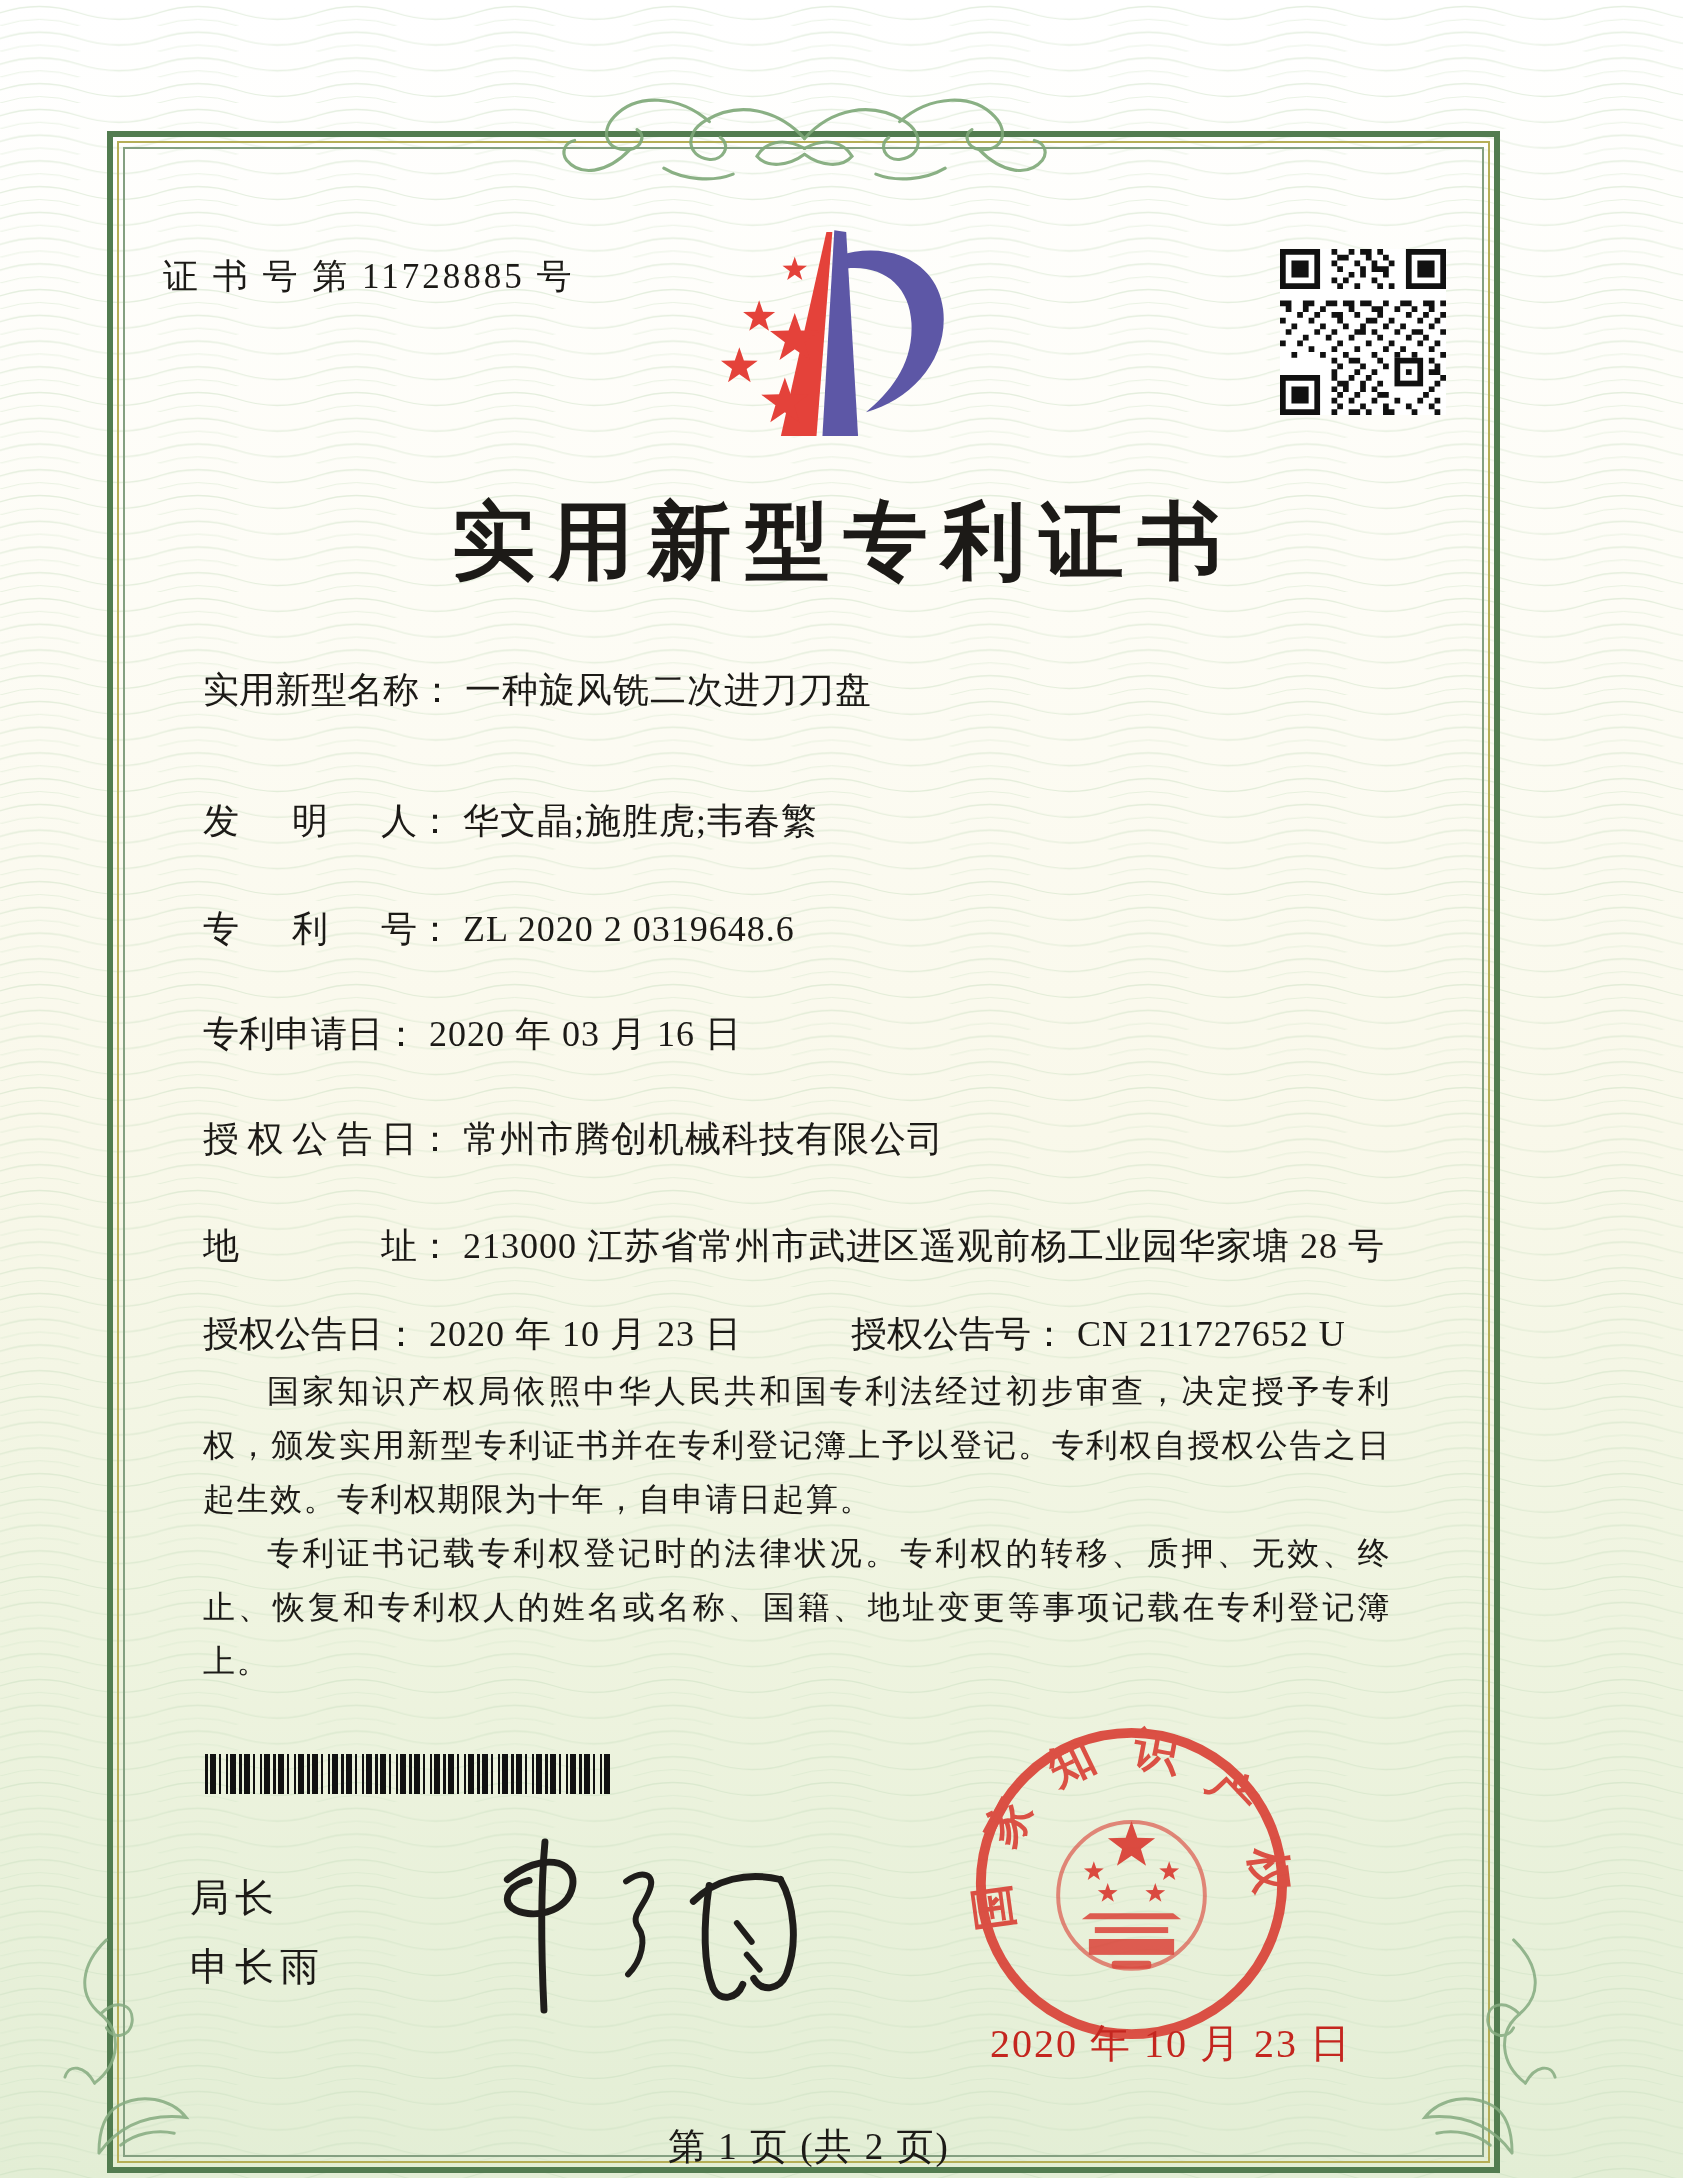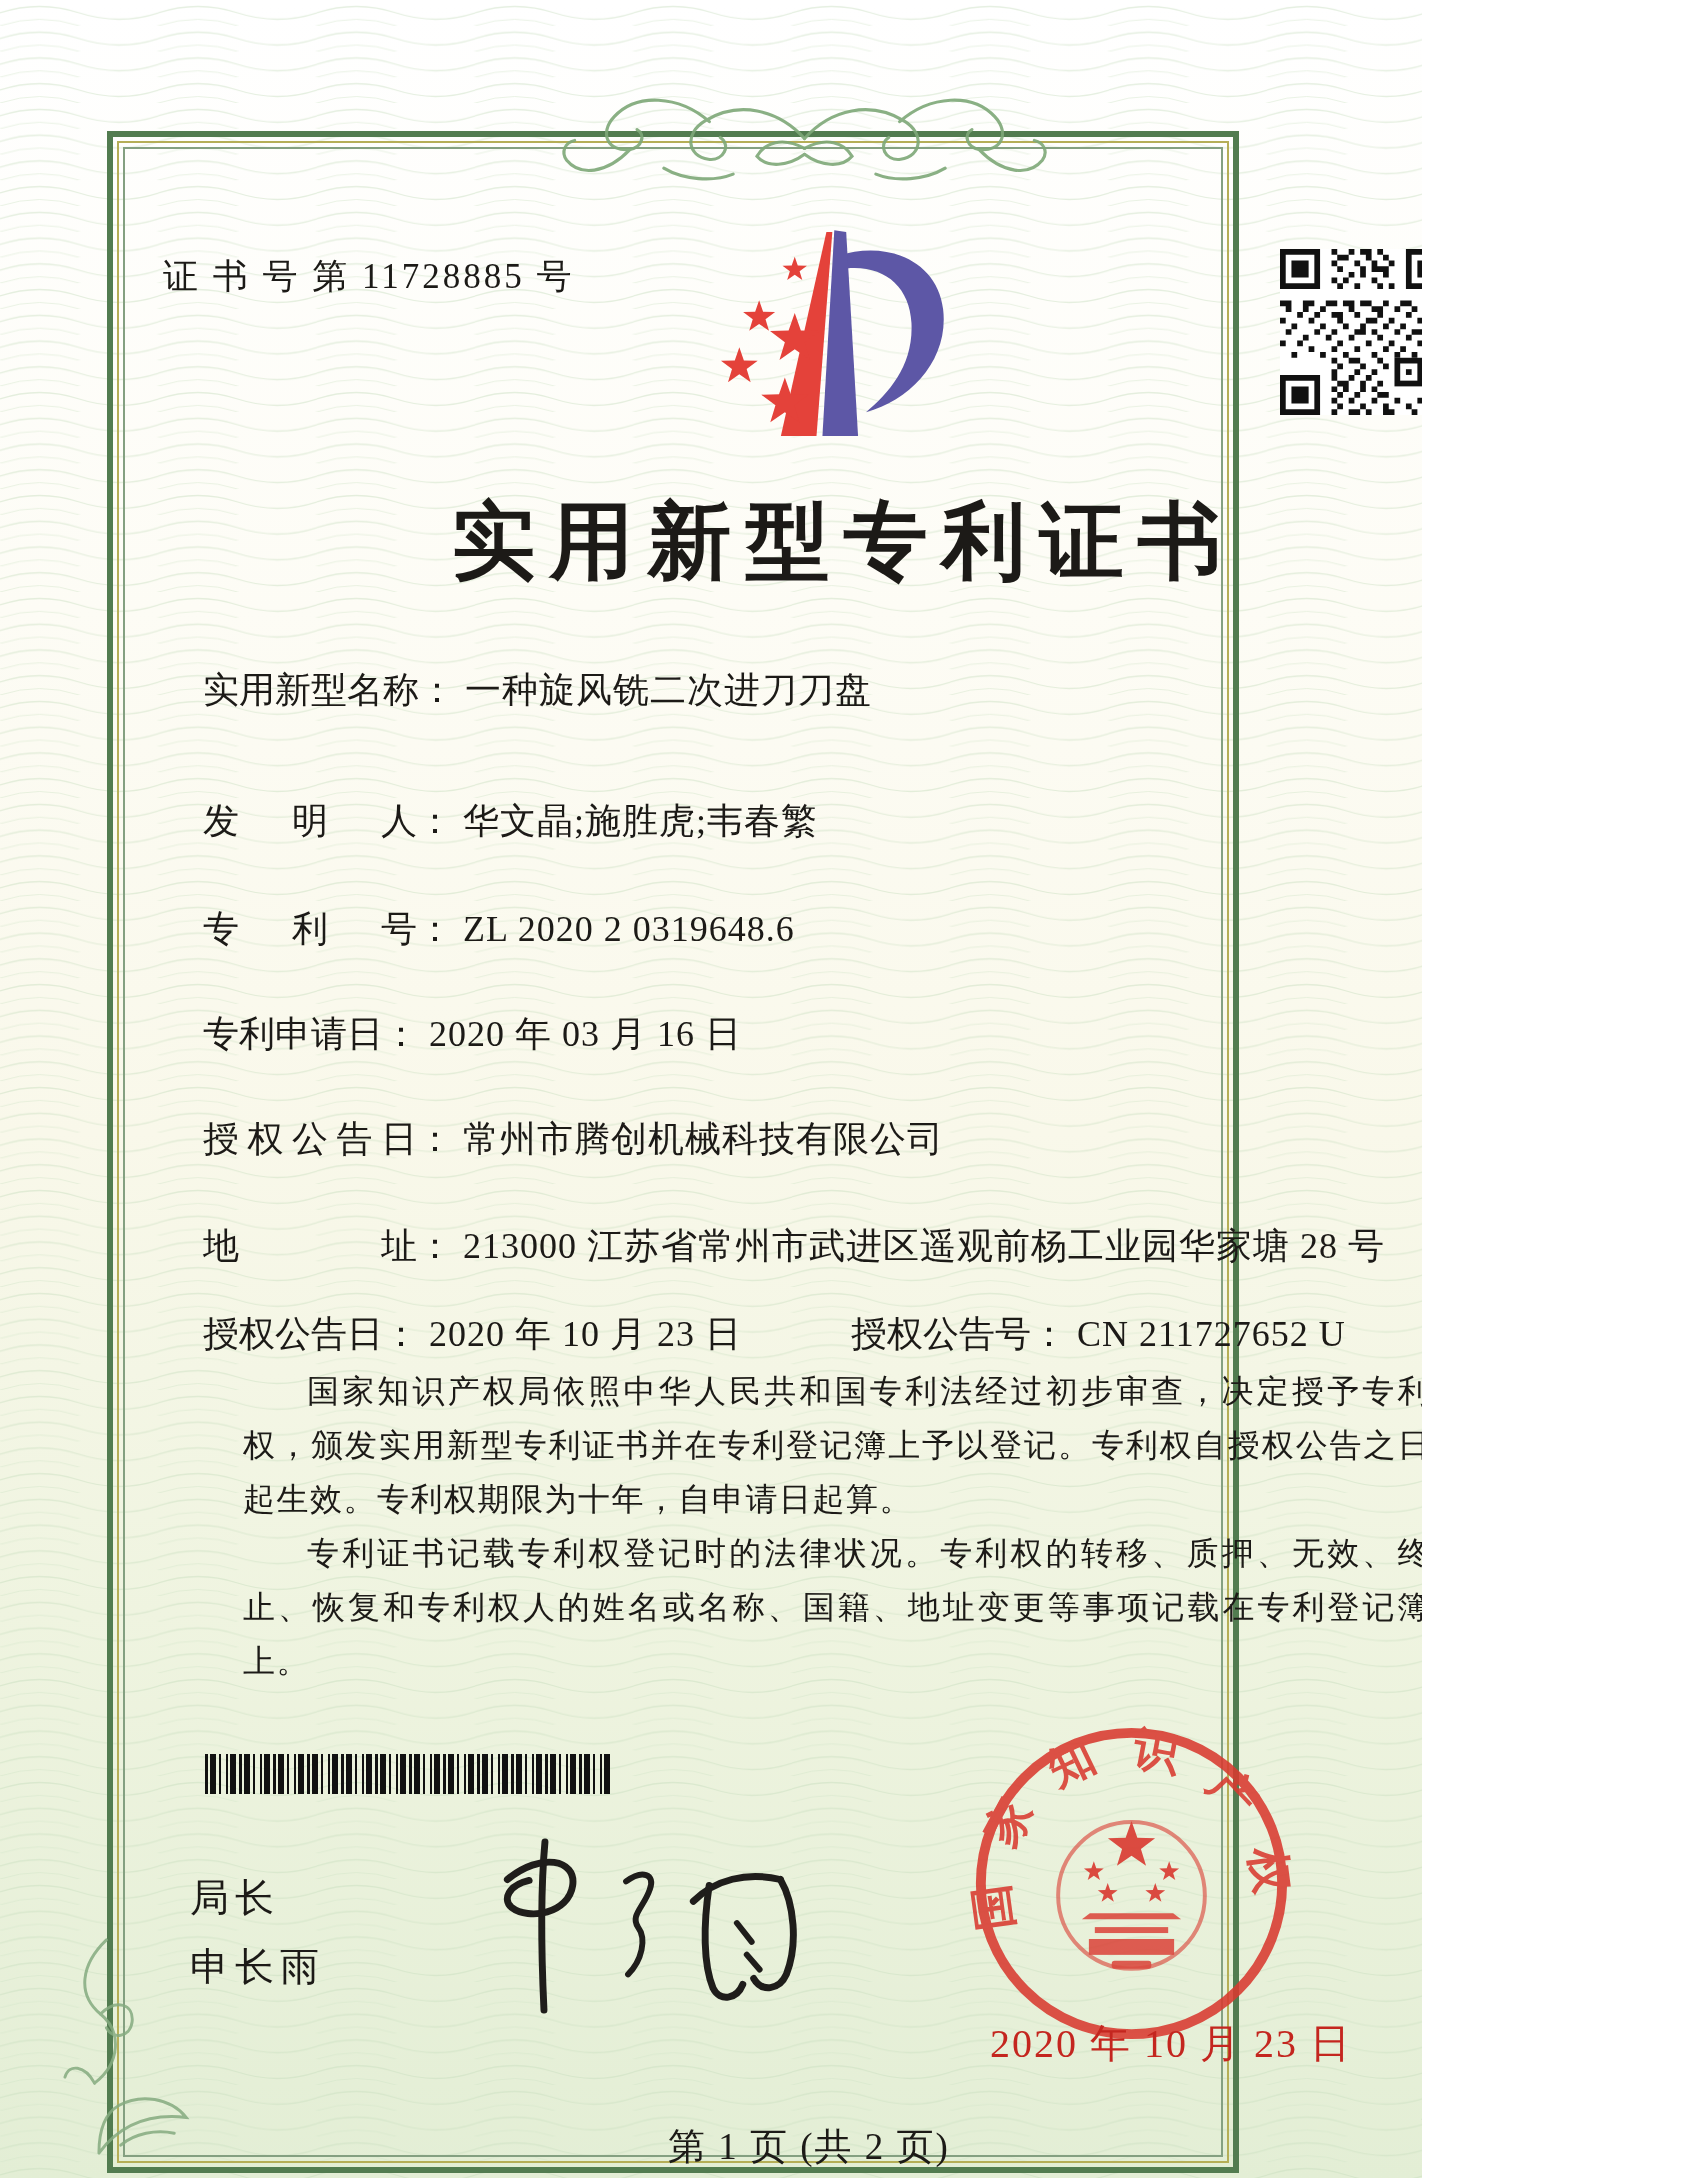--- a/index.html
+++ b/index.html
@@ -1,18 +1,18 @@
 <!DOCTYPE html>
 <html><head>
 <meta charset="utf-8">
 <style>
   html,body{margin:0;padding:0;background:#ffffff;}
   .page{
     position:relative;
-    width:1422px;height:2178px;
+    width:1683px;height:2178px;
     overflow:hidden;
     background:linear-gradient(180deg,#ffffff 0%,#fdfcf5 28%,#f9f8ea 52%,#eff4e0 74%,#e3eed5 100%);
     font-family:"Liberation Serif","DejaVu Serif",serif;
     color:#1c1a17;
   }
   .waves{position:absolute;left:0;top:0;}
   
   .frame{position:absolute;pointer-events:none;}
   .frame.outer{left:107px;top:131px;right:183px;bottom:5px;border:6px solid #527c50;}
   .frame.olive{left:117px;top:141px;right:193px;bottom:15px;border:2px solid #b5ae57;}
@@ -29,21 +29,21 @@
   
   .row{position:absolute;left:203px;width:1247px;font-size:36px;white-space:nowrap;}
   .flabel{display:inline-block;width:214px;vertical-align:bottom;}
   .flabel.just{text-align:justify;text-align-last:justify;}
   .flabel.compact{width:auto;letter-spacing:0;}
   .colon{display:inline-block;}
   .fvalue{margin-left:10px;letter-spacing:1px;}
   .pair2{position:absolute;left:648px;top:0;}
   
   .paras{position:absolute;left:203px;top:1364px;width:1188px;
-    font-size:32px;line-height:54px;letter-spacing:1.5px;text-align:justify;margin-left:40px;}
+    font-size:32px;line-height:54px;letter-spacing:1.5px;text-align:justify;}
   .paras p{margin:0;text-indent:2em;}
   
   .barcode{position:absolute;left:205px;top:1754px;width:408px;height:40px;
     background:repeating-linear-gradient(90deg,
       #111 0 3px,rgba(0,0,0,0) 3px 5px,
       #111 5px 11px,rgba(0,0,0,0) 11px 14px,
       #111 14px 16px,rgba(0,0,0,0) 16px 21px,
       #111 21px 23px,rgba(0,0,0,0) 23px 25px,
       #111 25px 31px,rgba(0,0,0,0) 31px 34px);}
   .officer-title{position:absolute;left:190px;top:1871px;font-size:39px;

